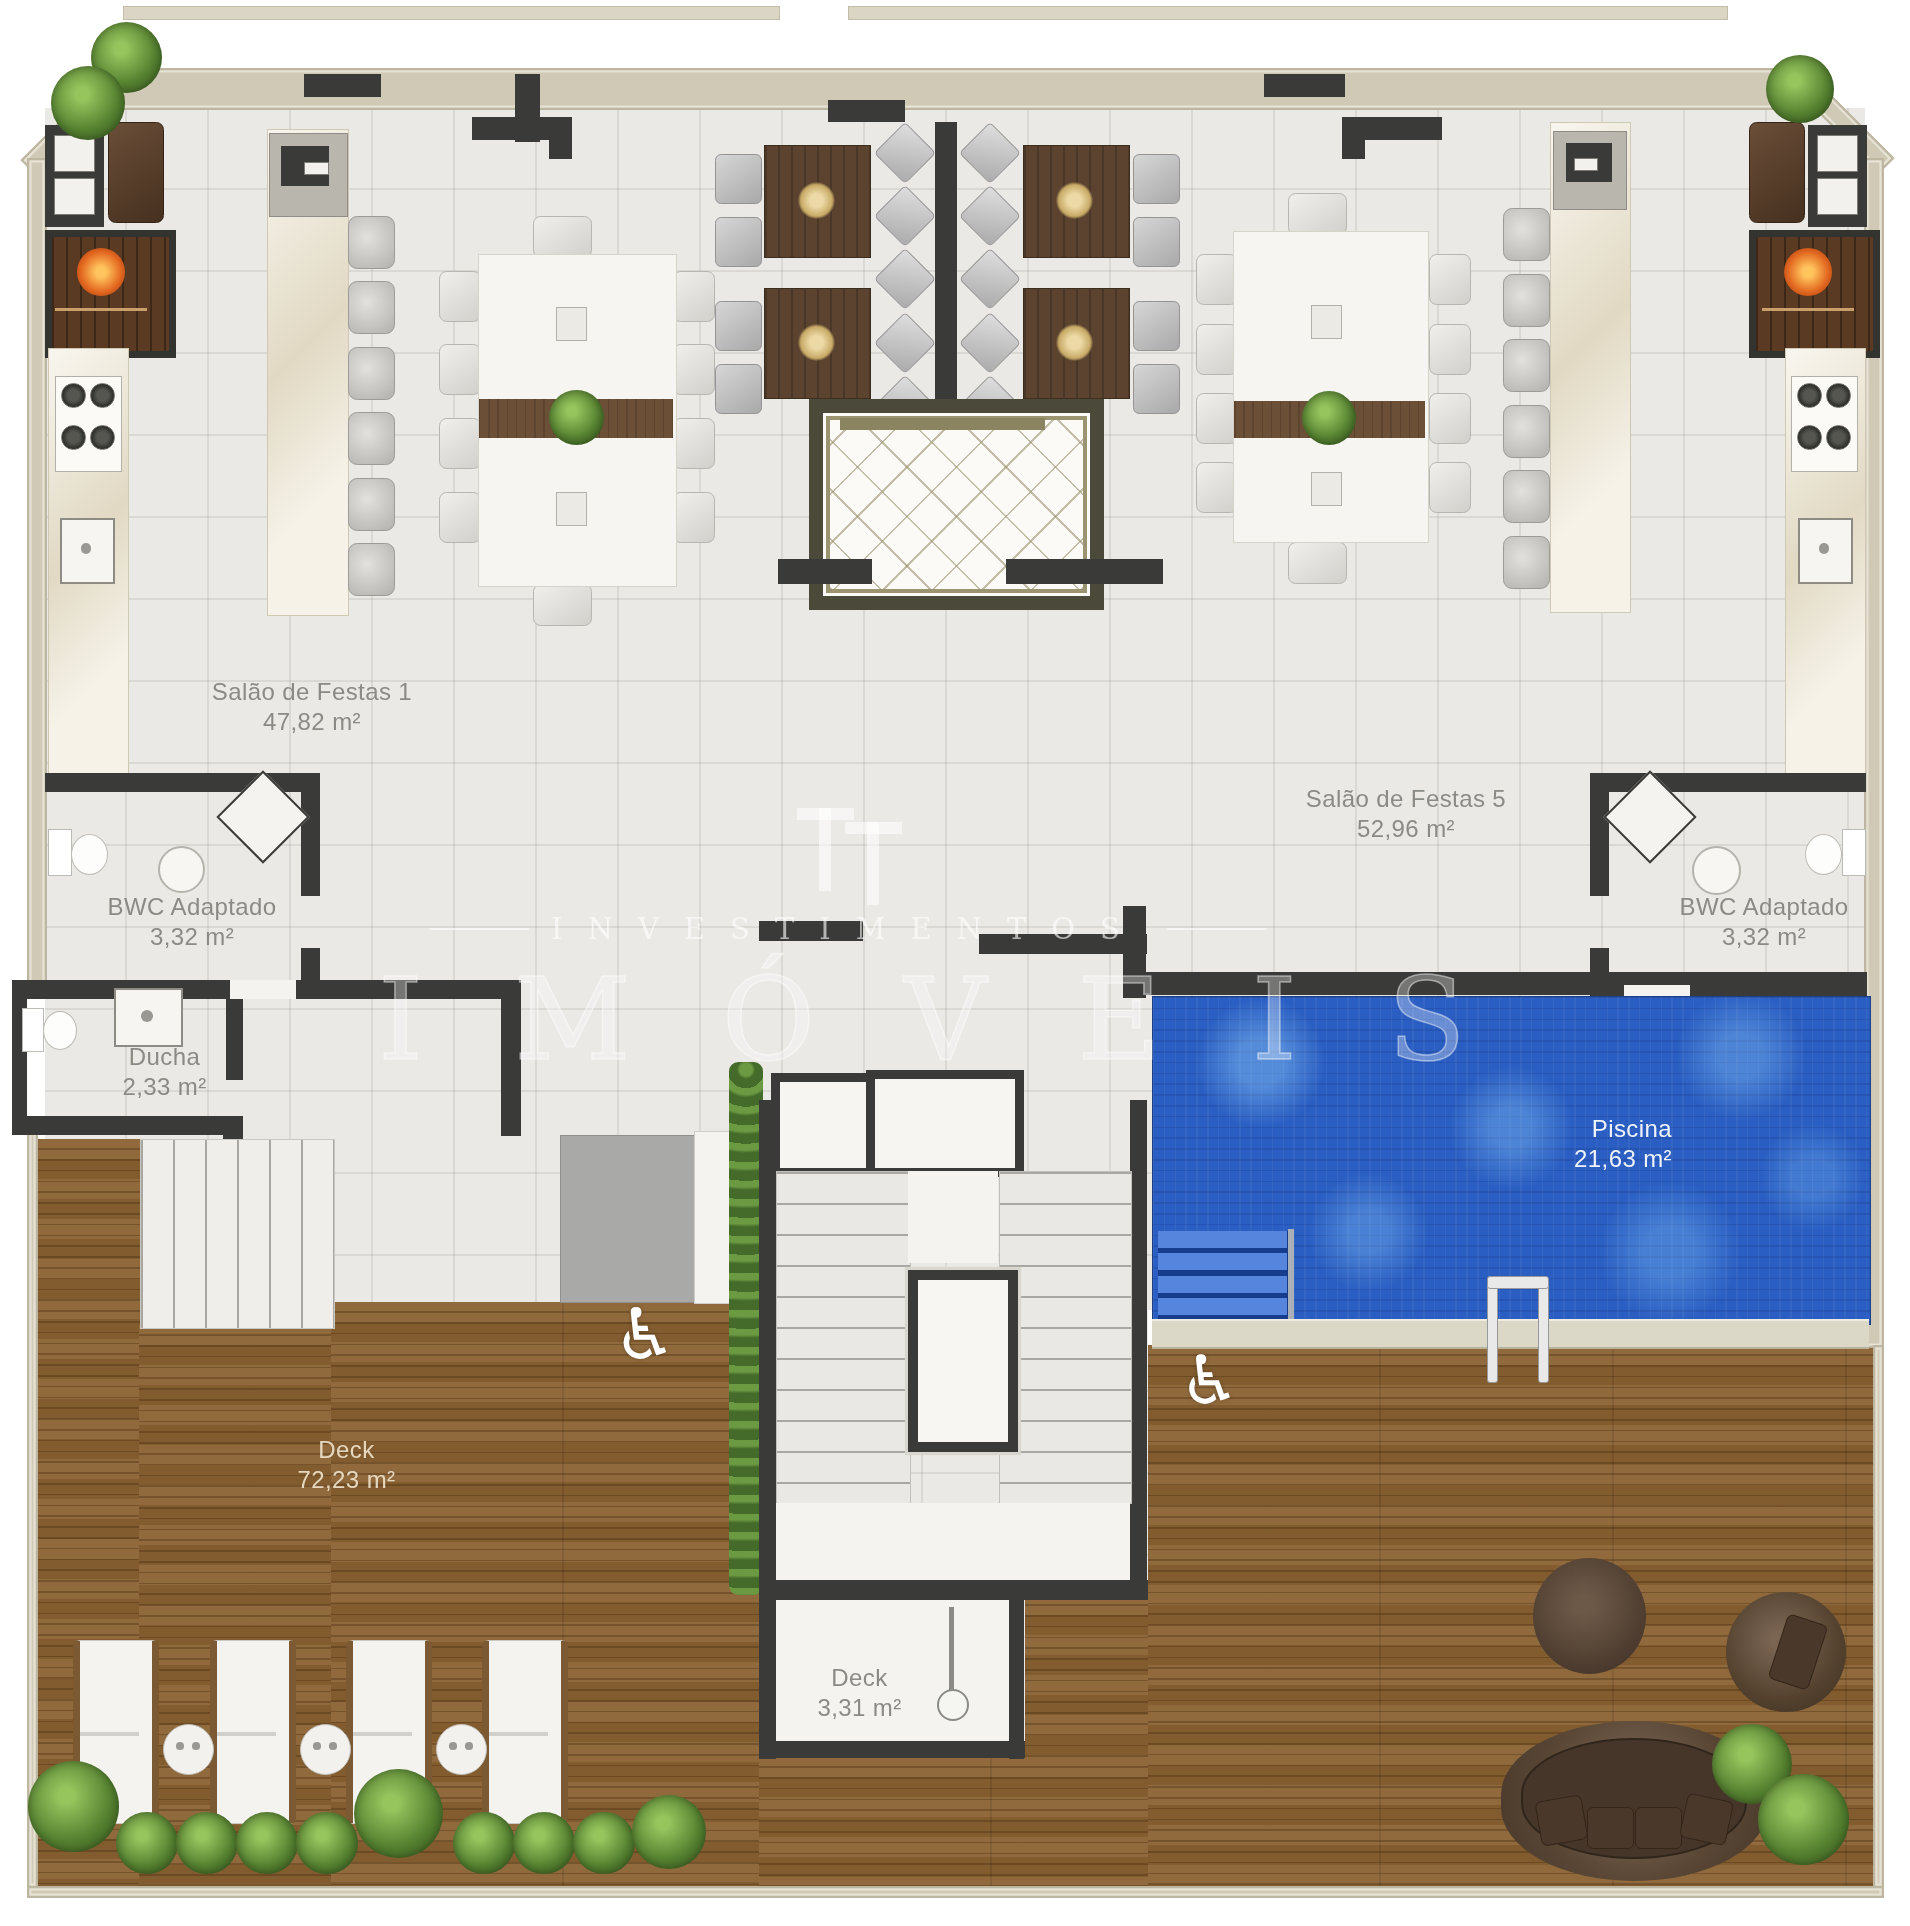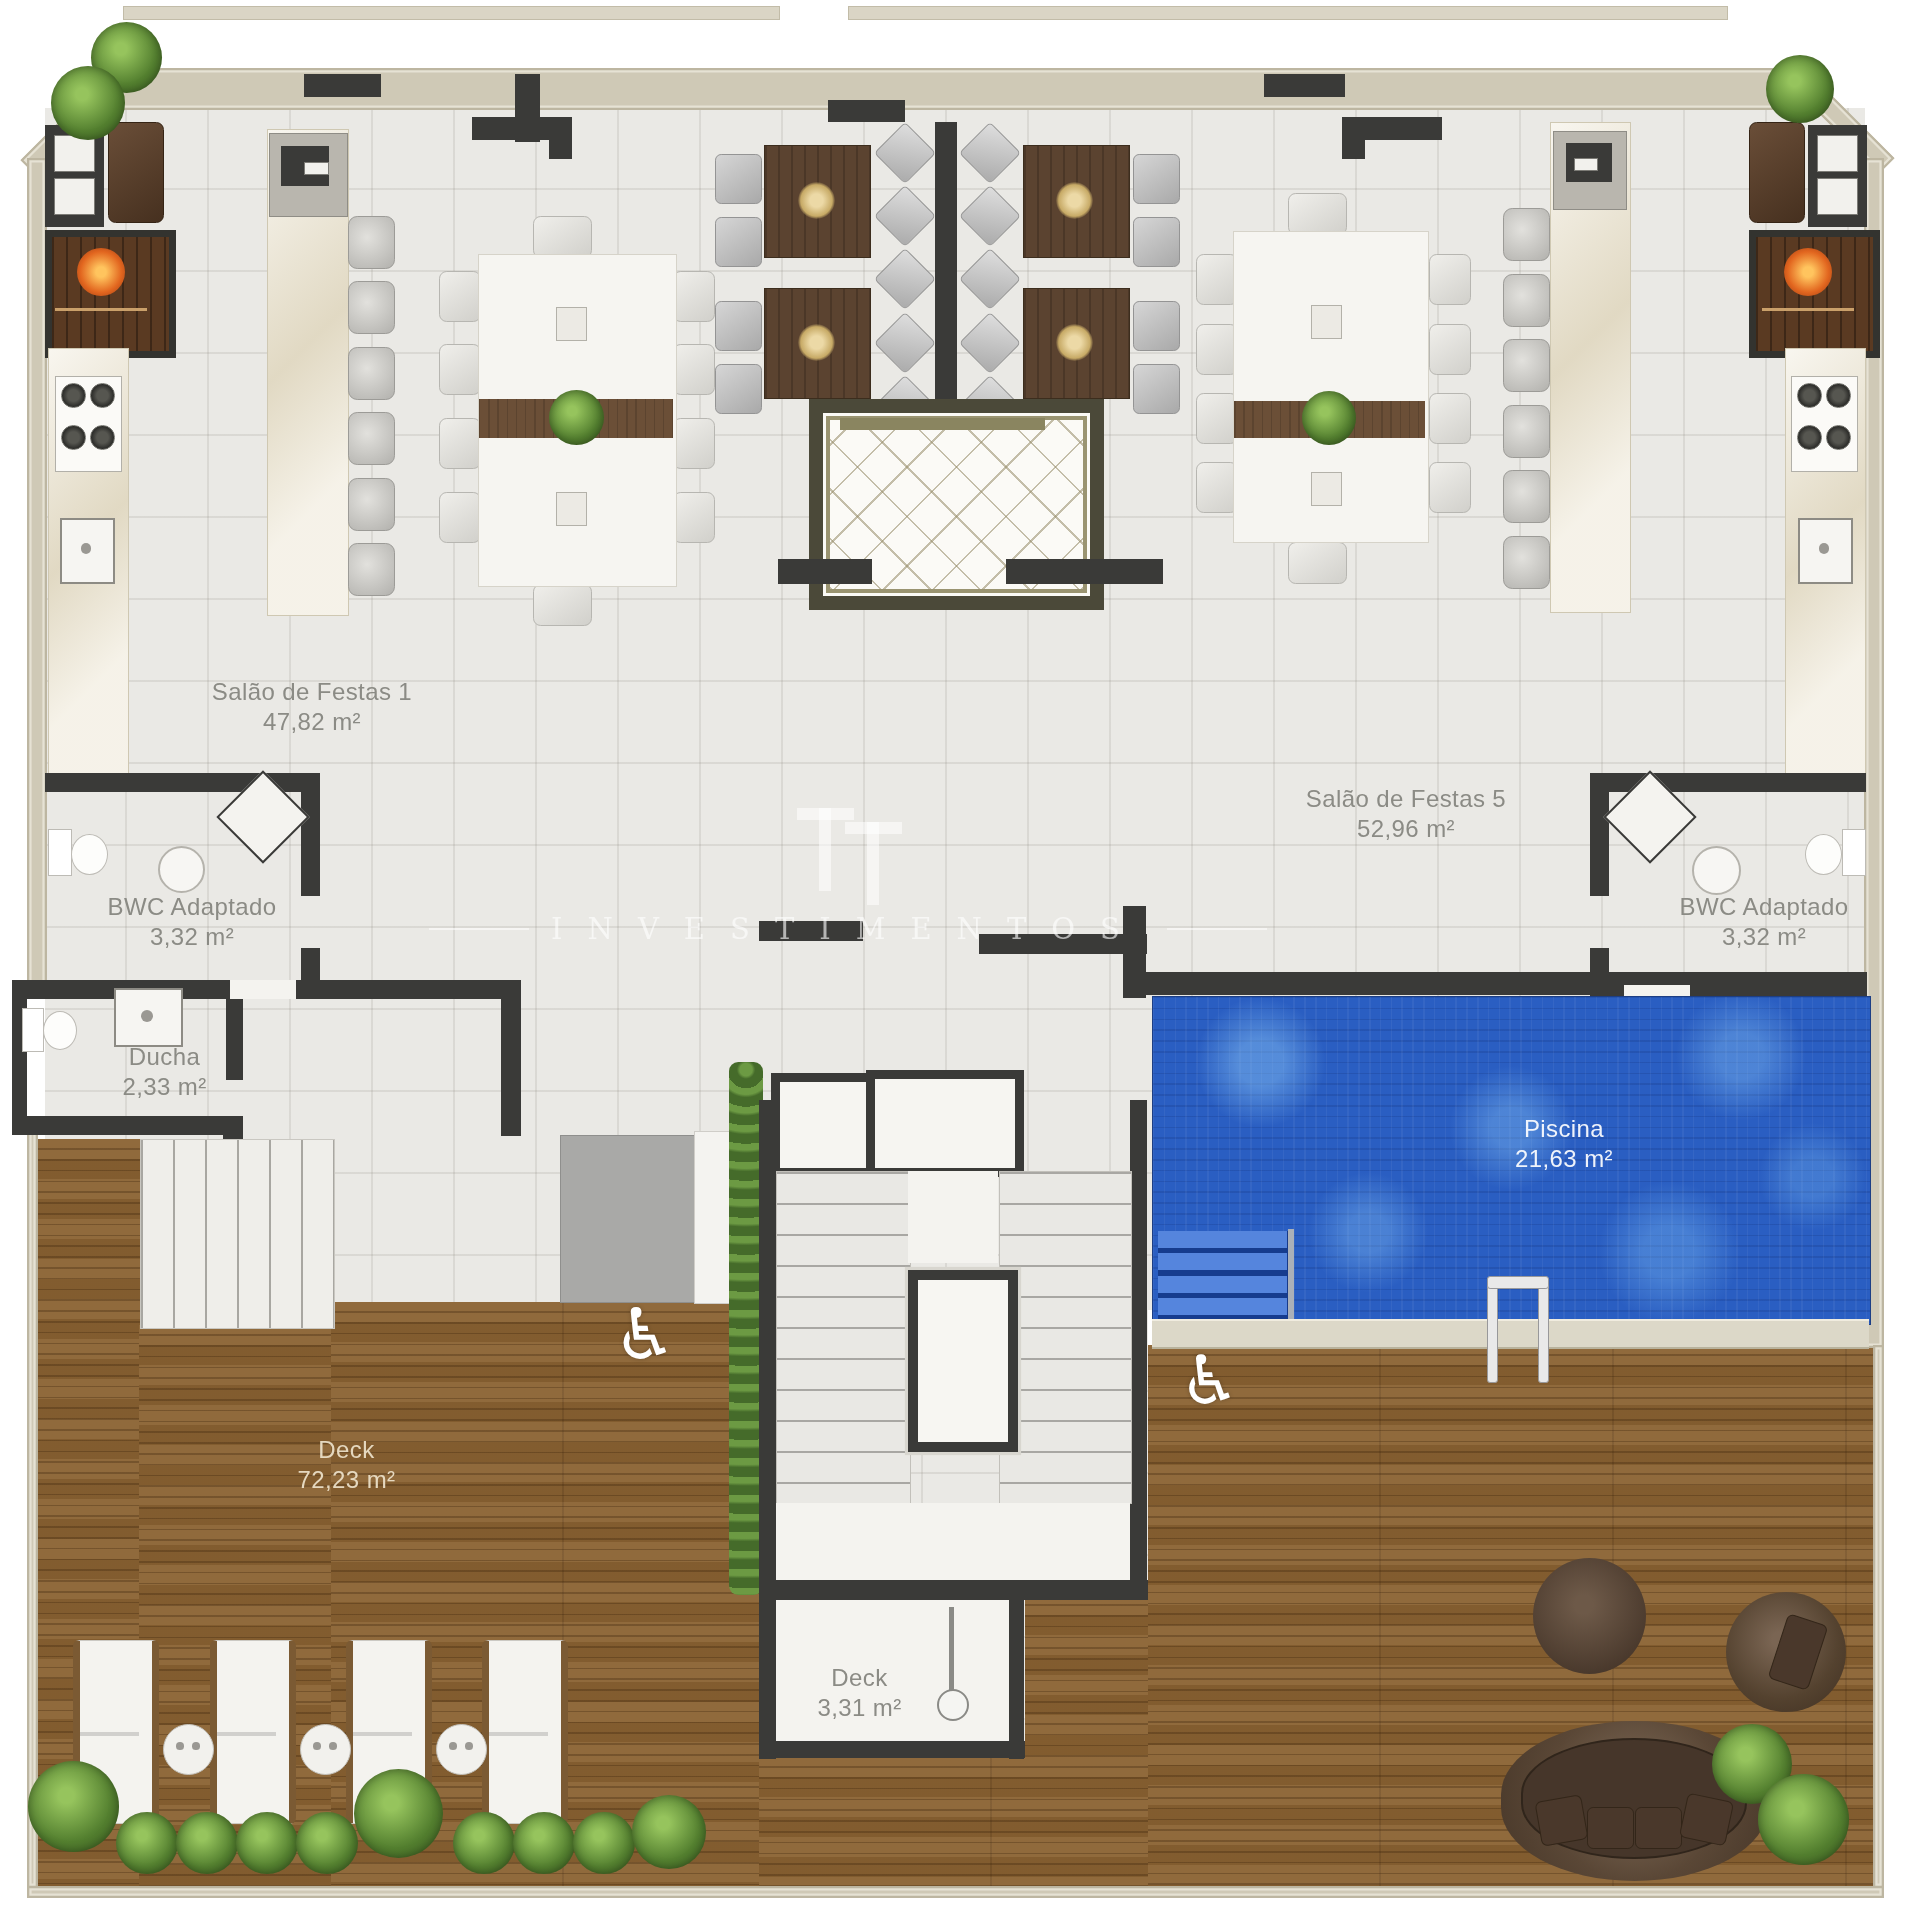--- a/index.html
+++ b/index.html
@@ -412,37 +412,38 @@
     <span style="display:block;">3,32 m²</span>
   </div>
   <div class="lbl" style="left:97px;top:1042px;width:135px;">
     <span style="display:block;">Ducha</span>
     <span style="display:block;">2,33 m²</span>
   </div>
   <div class="lbl lblDeck" style="left:277px;top:1435px;width:139px;">
     <span style="display:block;">Deck</span>
     <span style="display:block;">72,23 m²</span>
   </div>
-  <div class="lbl lblW" style="left:1456px;top:1114px;width:216px;">
+  <div class="lbl lblW" style="left:1456px;top:1114px;width:216px;text-align:right;">
     <span style="display:block;">Piscina</span>
     <span style="display:block;">21,63 m²</span>
   </div>
   <div class="lbl" style="left:798px;top:1663px;width:123px;">
     <span style="display:block;">Deck</span>
     <span style="display:block;">3,31 m²</span>
   </div>
 
   <div class="wm">
     <div class="wm-logo">
       <div style="left:14px;top:0;width:57px;height:12.3px;"></div>
       <div style="left:36px;top:0;width:12.3px;height:83px;"></div>
       <div style="left:62px;top:14px;width:57px;height:12.3px;"></div>
       <div style="left:84px;top:14px;width:12.3px;height:83px;"></div>
     </div>
     <div class="wm-subrow">
       <div class="wm-rule"></div>
       <div class="wm-sub">INVESTIMENTOS</div>
       <div class="wm-rule"></div>
     </div>
+    <div class="wm-line2">IMÓVEIS</div>
   </div>
 
 </div>
 
 
 </body></html>

